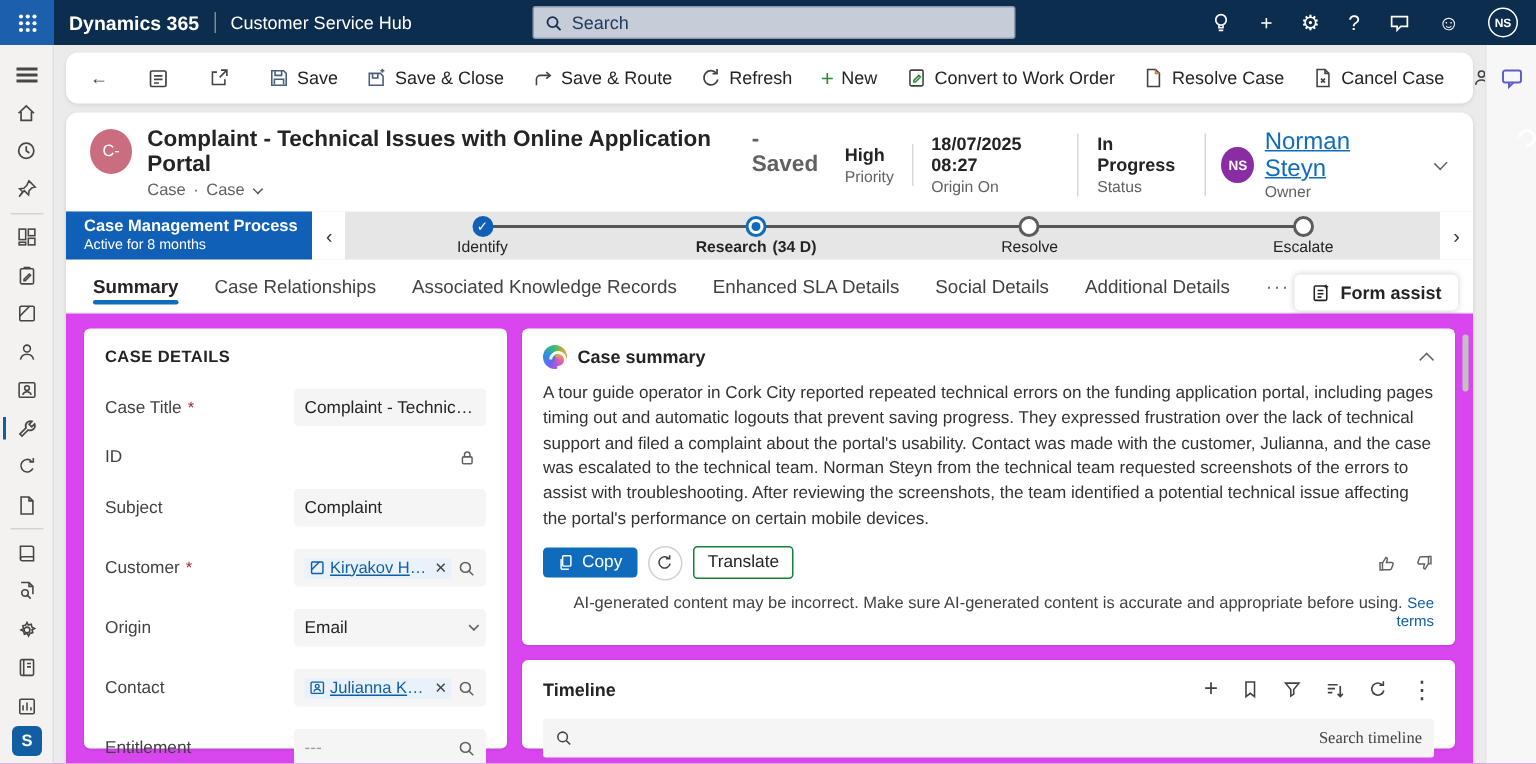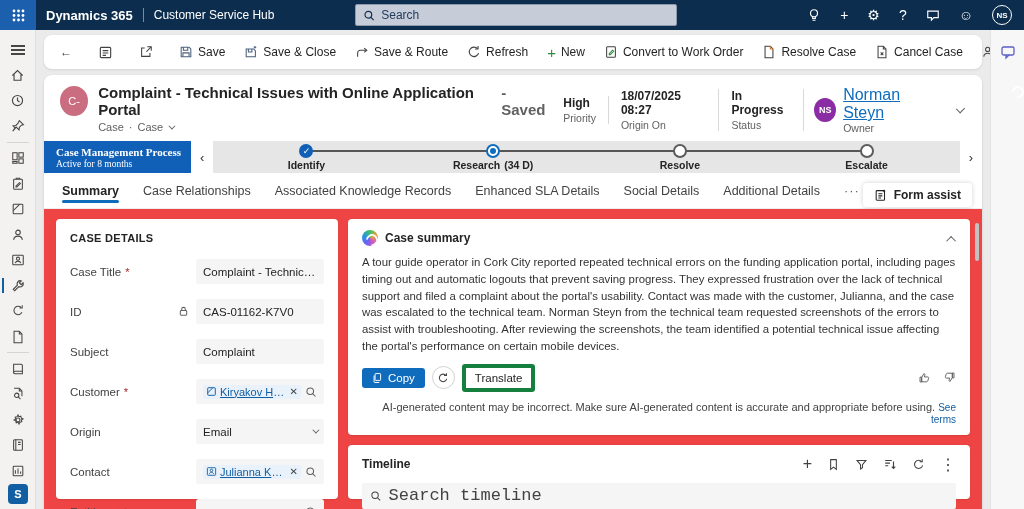--- a/index.html
+++ b/index.html
@@ -57,44 +57,44 @@
   .owner .v { color:#0f6cbd; cursor:pointer;text-decoration:underline; }
 
   
   .chv { width:7px; height:7px; border-right:1.5px solid #616161; border-bottom:1.5px solid #616161; display:inline-block; }
   .chv.down { transform:rotate(45deg) translateY(-2px); }
   .chv.up { transform:rotate(-135deg) translateY(-2px); }
   .chv.sm { width:5px; height:5px; }
 
   
   .bpf { height:32px; background:#e6e6e6; display:flex; align-items:stretch; position:relative; }
-  .bpf-box { background:#1160b7; color:#fff; padding:3px 10px 3px 12px; display:flex; flex-direction:column; justify-content:center;font-family:Liberation Serif, serif; }
+  .bpf-box { background:#1160b7; color:#fff; padding:3px 10px 3px 12px; display:flex; flex-direction:column; justify-content:center; }
   .bpf-name { font-size:11px; font-weight:bold; }
   .bpf-status { font-size:9.5px; margin-top:1px; }
   .bpf-nav { width:22px; background:#fff; display:flex; align-items:center; justify-content:center; font-size:13px; color:#333; cursor:pointer; }
   .stages { flex:1; position:relative; display:flex; }
   .stages::before { content:""; position:absolute; left:12.5%; width:75%; top:9px; height:2px; background:#565656; }
   .stage { flex:1; display:flex; flex-direction:column; align-items:center; z-index:1; cursor:pointer; }
   .st-circle { width:14px; height:14px; border-radius:50%; margin-top:3px; background:#fff; border:2px solid #5c5c5c; }
   .stage.completed .st-circle { background:#1160b7; border-color:#1160b7; color:#fff; font-size:9px; display:flex; align-items:center; justify-content:center; }
   .stage.active .st-circle { border-color:#0f6cbd; position:relative; }
   .stage.active .st-circle::after { content:""; position:absolute; left:2px; top:2px; width:6px; height:6px; border-radius:50%; background:#0f6cbd; }
-  .st-label { font-size:10.5px; color:#242424; margin-top:1px; display:flex; gap:4px;font-weight:bold; }
+  .st-label { font-size:10.5px; color:#242424; margin-top:1px; display:flex; gap:4px; }
   .stage.active .st-label { font-weight:bold; }
 
   
   .tabs { height:36px; display:flex; align-items:center; gap:24px; padding:0 18px; border-bottom:1px solid #ededed; }
   .tab { font-size:12.5px; color:#424242; cursor:pointer; position:relative; height:100%; display:flex; align-items:center; }
   .tab.active { font-weight:bold; color:#242424; }
   .tab.active::after { content:""; position:absolute; left:0; right:0; bottom:5px; height:3px; border-radius:2px; background:#0f6cbd; }
   .tab-more { font-size:13px; color:#616161; letter-spacing:1px; cursor:pointer; }
   .form-assist { position:absolute; right:10px; top:108px; background:#fff; box-shadow:0 0 5px rgba(0,0,0,.18); border-radius:4px; padding:5px 11px; font-size:12px; font-weight:bold; color:#242424; display:flex; align-items:center; gap:6px; cursor:pointer; z-index:5; }
 
   
-  .fbody { flex:1; background:#ef4444; display:flex; gap:10px; padding:10px 12px; min-height:0; position:relative; }
+  .fbody { flex:1; background:#d946ef; display:flex; gap:10px; padding:10px 12px; min-height:0; position:relative; }
   .scroll-thumb { position:absolute; right:3px; top:14px; width:4px; height:38px; border-radius:2px; background:#c4c2c0; }
 
   .card { background:#fff; border-radius:4px; box-shadow:0 0.6px 1.8px rgba(0,0,0,.10); }
   .details-card { width:282px; padding:13px 14px; flex-shrink:0; }
   .sec-title { font-size:11px; font-weight:bold; color:#242424; letter-spacing:.3px; }
   .frow { display:flex; align-items:center; margin-top:15px; }
   .flabel { flex:1; font-size:11.5px; color:#424242; display:flex; align-items:center; gap:3px; }
   .req { color:#a4262c; font-size:11px; margin-left:1px; }
   .lockico { margin-left:auto; margin-right:7px; color:#616161; }
   .fctrl { width:128px; height:25px; background:#f5f5f5; border-radius:3px; display:flex; align-items:center; padding:0 7px; font-size:11.5px; color:#242424; gap:4px; cursor:text; }
@@ -113,33 +113,33 @@
   .cpi::after { content:""; position:absolute; left:4px; top:4px; width:8px; height:8px; border-radius:50%; border:2px solid rgba(255,255,255,.95); border-left-color:transparent; transform:rotate(-40deg); }
 
   .summary-card { padding:10px 14px 10px 14px; }
   .sum-head { display:flex; align-items:center; gap:7px; }
   .sum-title { font-size:12px; font-weight:bold; color:#242424; }
   .sum-head .chvwrap { margin-left:auto; cursor:pointer; }
   .sum-body { font-size:11.4px; color:#333; line-height:1.47; margin-top:7px; }
   .sum-actions { display:flex; align-items:center; gap:7px; margin-top:9px; }
   .btn-copy { background:#0f6cbd; color:#fff; border:none; border-radius:3px; font-size:11.5px; padding:4px 10px; display:flex; align-items:center; gap:5px; cursor:pointer; font-family:inherit; }
   .btn-round { width:23px; height:23px; border:1px solid #d1d1d1; border-radius:50%; background:#fff; display:flex; align-items:center; justify-content:center; color:#424242; cursor:pointer; }
-  .btn-translate { border:4px solid #15803d; background:#fff; border-radius:3px; font-size:11.5px; color:#242424; padding:4px 9px; cursor:pointer; font-family:inherit; }
+  .btn-translate { border:1px solid #15803d; background:#fff; border-radius:3px; font-size:11.5px; color:#242424; padding:4px 9px; cursor:pointer; font-family:inherit; }
   .thumbs { margin-left:auto; display:flex; gap:12px; color:#616161; }
   .thumbs svg { cursor:pointer; }
   .sum-disclaimer { font-size:11px; color:#424242; margin-top:9px;text-align:right; }
   .see-terms { color:#115ea3; font-size:10px; cursor:pointer; }
 
   .timeline-card { flex:1; padding:10px 14px; min-height:0; }
   .tl-head { display:flex; align-items:center; }
   .tl-title { font-size:12px; font-weight:bold; color:#242424; }
   .tl-icons { margin-left:auto; display:flex; align-items:center; gap:15px; color:#424242; }
   .tl-icons > span { cursor:pointer; display:flex; align-items:center; }
   .tl-search { margin-top:9px; height:26px; background:#f5f5f5; border-radius:2px; display:flex; align-items:center; gap:7px; padding:0 8px; color:#424242; }
-  .tl-search input { border:none; outline:none; background:transparent; font-size:17px; width:100%; color:#242424; font-family:Liberation Mono, monospace; }
+  .tl-search input { border:none; outline:none; background:transparent; font-size:11px; width:100%; color:#242424; font-family:Liberation Serif, serif;text-align:right; }
   .tl-search input::placeholder { color:#424242; }
   .tl-note { height:32px; display:flex; align-items:center; gap:8px; padding:0 4px; border-bottom:1px solid #f0f0f0; }
 
   .ico-txt { line-height:1; }
   svg { display:block; }
 </style>
 </head>
 <body>
 
 <div class="screen">
@@ -507,23 +507,20 @@
             <div class="frow">
               <span class="flabel">
                   <span>ID</span>
                 <span class="lockico">
                     <svg width="11" height="11" viewBox="0 0 12 12" fill="none" stroke="currentColor" stroke-width="1.1">
                       <rect x="2.5" y="5" width="7" height="5" rx="1"></rect>
                       <path d="M4 5V3.5a2 2 0 0 1 4 0V5"></path>
                     </svg>
                   </span>
               </span>
-              <div class="fctrl">
-                  <span class="val">CAS-01162-K7V0</span>
-                </div>
             </div>
 
             <div class="frow">
               <span class="flabel">
                   <span>Subject</span>
                 </span>
               <div class="fctrl">
                   <span class="val">Complaint</span>
                 </div>
             </div>

